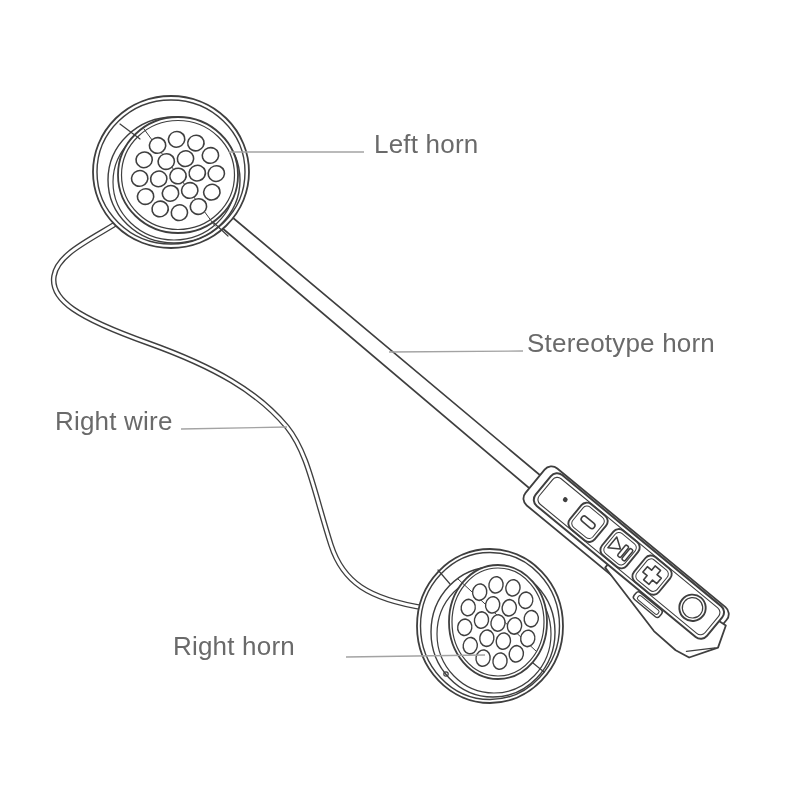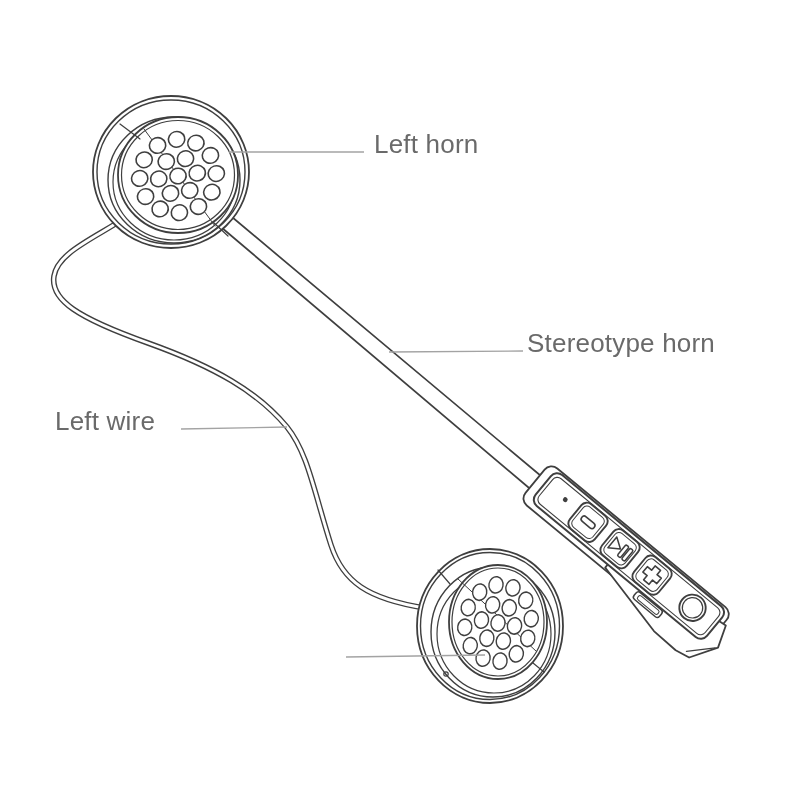--- a/index.html
+++ b/index.html
@@ -150,14 +150,15 @@
     <g>
       <line class="ld" stroke-width="1.4" x1="229" y1="152" x2="364" y2="152"></line>
       <line class="ld" stroke-width="1.4" x1="389" y1="352" x2="523" y2="351"></line>
       <line class="ld" stroke-width="1.4" x1="181" y1="429" x2="287" y2="427"></line>
       <line class="ld" stroke-width="1.4" x1="346" y1="657" x2="485" y2="655"></line>
     </g>
   </svg>
 
   <div class="label" style="left:374px;top:131px">Left horn</div>
   <div class="label" style="left:527px;top:330px">Stereotype horn</div>
-  <div class="label" style="left:55px;top:408px">Left wire</div>
+  <div class="label" style="left:55px;top:408px">Right wire</div>
+  <div class="label" style="left:173px;top:633px">Right horn</div>
 </div>
 
 </body></html>

